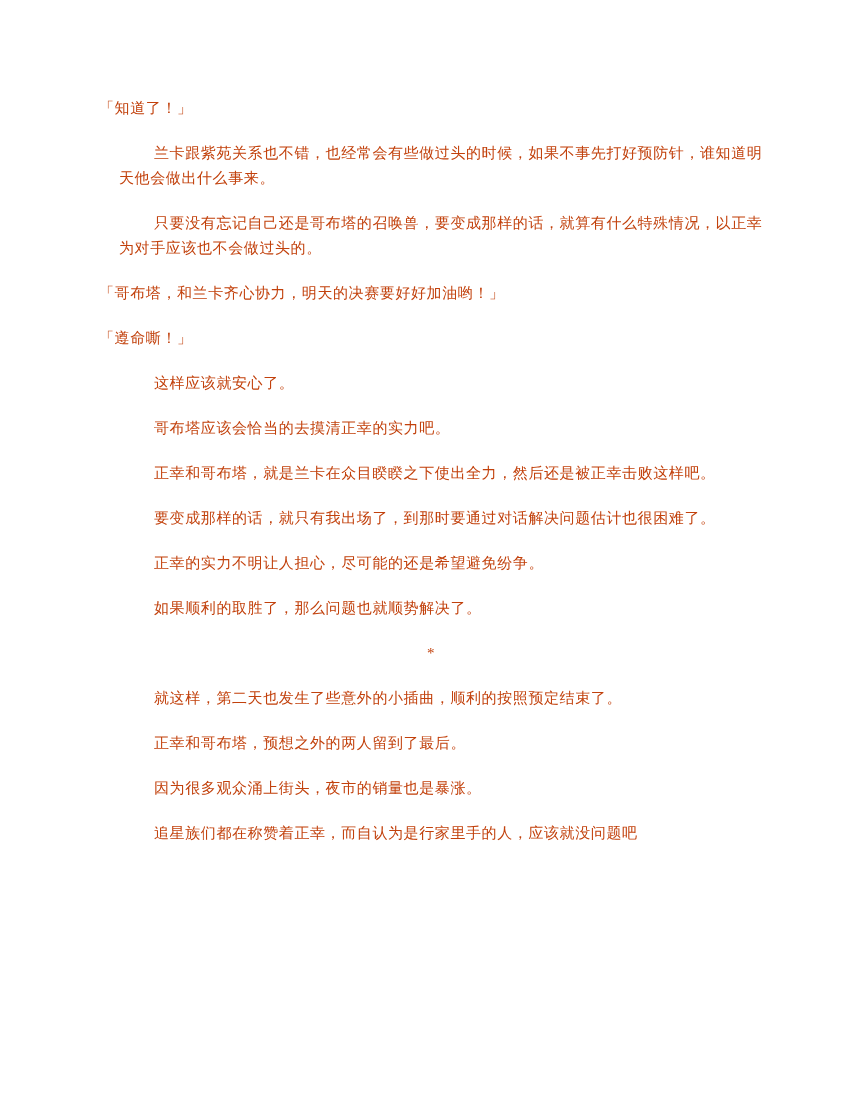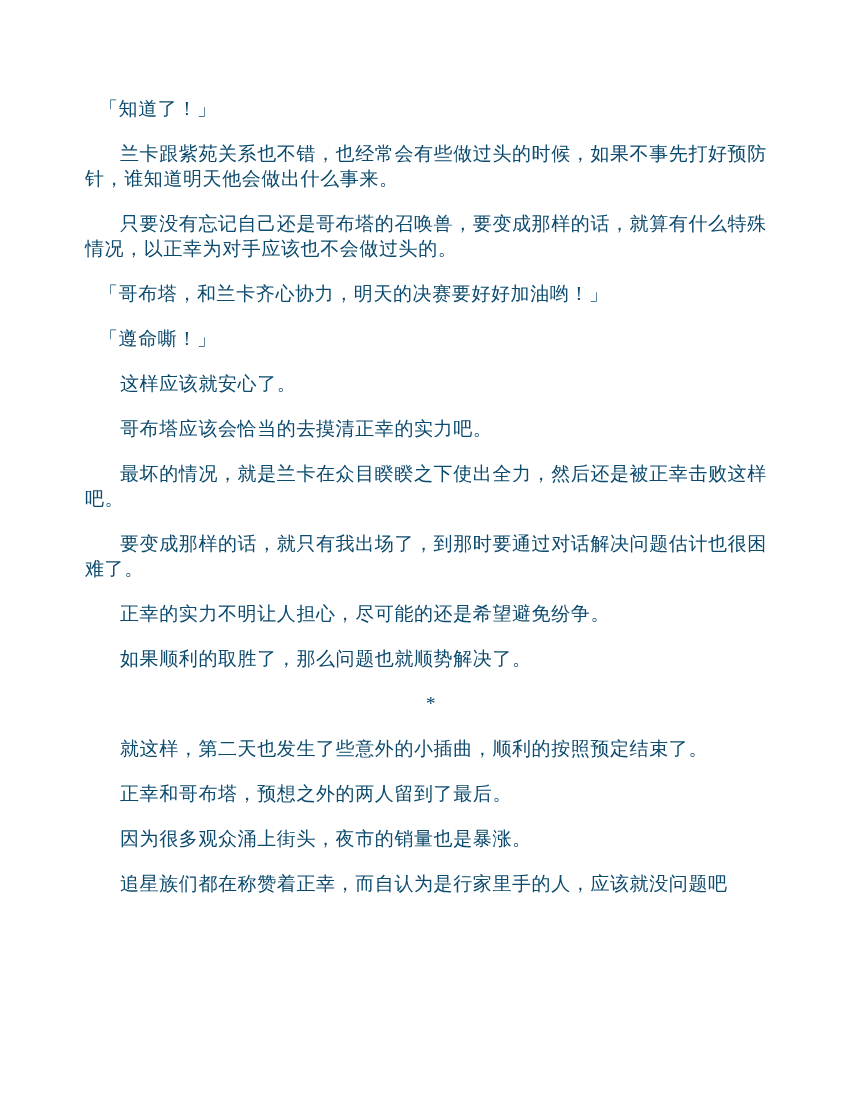--- a/index.html
+++ b/index.html
@@ -11,34 +11,35 @@
     position: relative;
     width: 850px;
     height: 1100px;
     background: #ffffff;
     overflow: hidden;
     font-family: "Liberation Serif", "DejaVu Serif", serif;
   }
   .content {
     box-sizing: border-box;
     padding: 96px 73px 0 85px; 
-    color: #0c4a6e;
-    font-size: 19px;
+    color: #c2410c;
+    font-size: 15px;
     line-height: 25px;
     letter-spacing: 0.6px;
   }
   .content p {
     margin: 0 0 20px 0;
     padding: 0;
     text-align: left;
     word-break: break-all;
     white-space: normal;
   }
   p.body-par {
     text-indent: 35px; 
+    margin-left: 34px;
   }
   p.dialogue-par {
     text-indent: 14px; 
   }
   p.separator-par {
     text-indent: 0;
     text-align: center;
   }
 </style>
 </head>
@@ -46,21 +47,21 @@
 
 <div class="page">
   <div class="content" id="page-content">
       <p class="dialogue-par">「知道了！」</p>
       <p class="body-par">兰卡跟紫苑关系也不错，也经常会有些做过头的时候，如果不事先打好预防针，谁知道明天他会做出什么事来。</p>
       <p class="body-par">只要没有忘记自己还是哥布塔的召唤兽，要变成那样的话，就算有什么特殊情况，以正幸为对手应该也不会做过头的。</p>
       <p class="dialogue-par">「哥布塔，和兰卡齐心协力，明天的决赛要好好加油哟！」</p>
       <p class="dialogue-par">「遵命嘶！」</p>
       <p class="body-par">这样应该就安心了。</p>
       <p class="body-par">哥布塔应该会恰当的去摸清正幸的实力吧。</p>
-      <p class="body-par">最坏的情况，就是兰卡在众目睽睽之下使出全力，然后还是被正幸击败这样吧。</p>
+      <p class="body-par">正幸和哥布塔，就是兰卡在众目睽睽之下使出全力，然后还是被正幸击败这样吧。</p>
       <p class="body-par">要变成那样的话，就只有我出场了，到那时要通过对话解决问题估计也很困难了。</p>
       <p class="body-par">正幸的实力不明让人担心，尽可能的还是希望避免纷争。</p>
       <p class="body-par">如果顺利的取胜了，那么问题也就顺势解决了。</p>
       <p class="separator-par">*</p>
       <p class="body-par">就这样，第二天也发生了些意外的小插曲，顺利的按照预定结束了。</p>
       <p class="body-par">正幸和哥布塔，预想之外的两人留到了最后。</p>
       <p class="body-par">因为很多观众涌上街头，夜市的销量也是暴涨。</p>
       <p class="body-par">追星族们都在称赞着正幸，而自认为是行家里手的人，应该就没问题吧</p>
     </div>
 </div>

